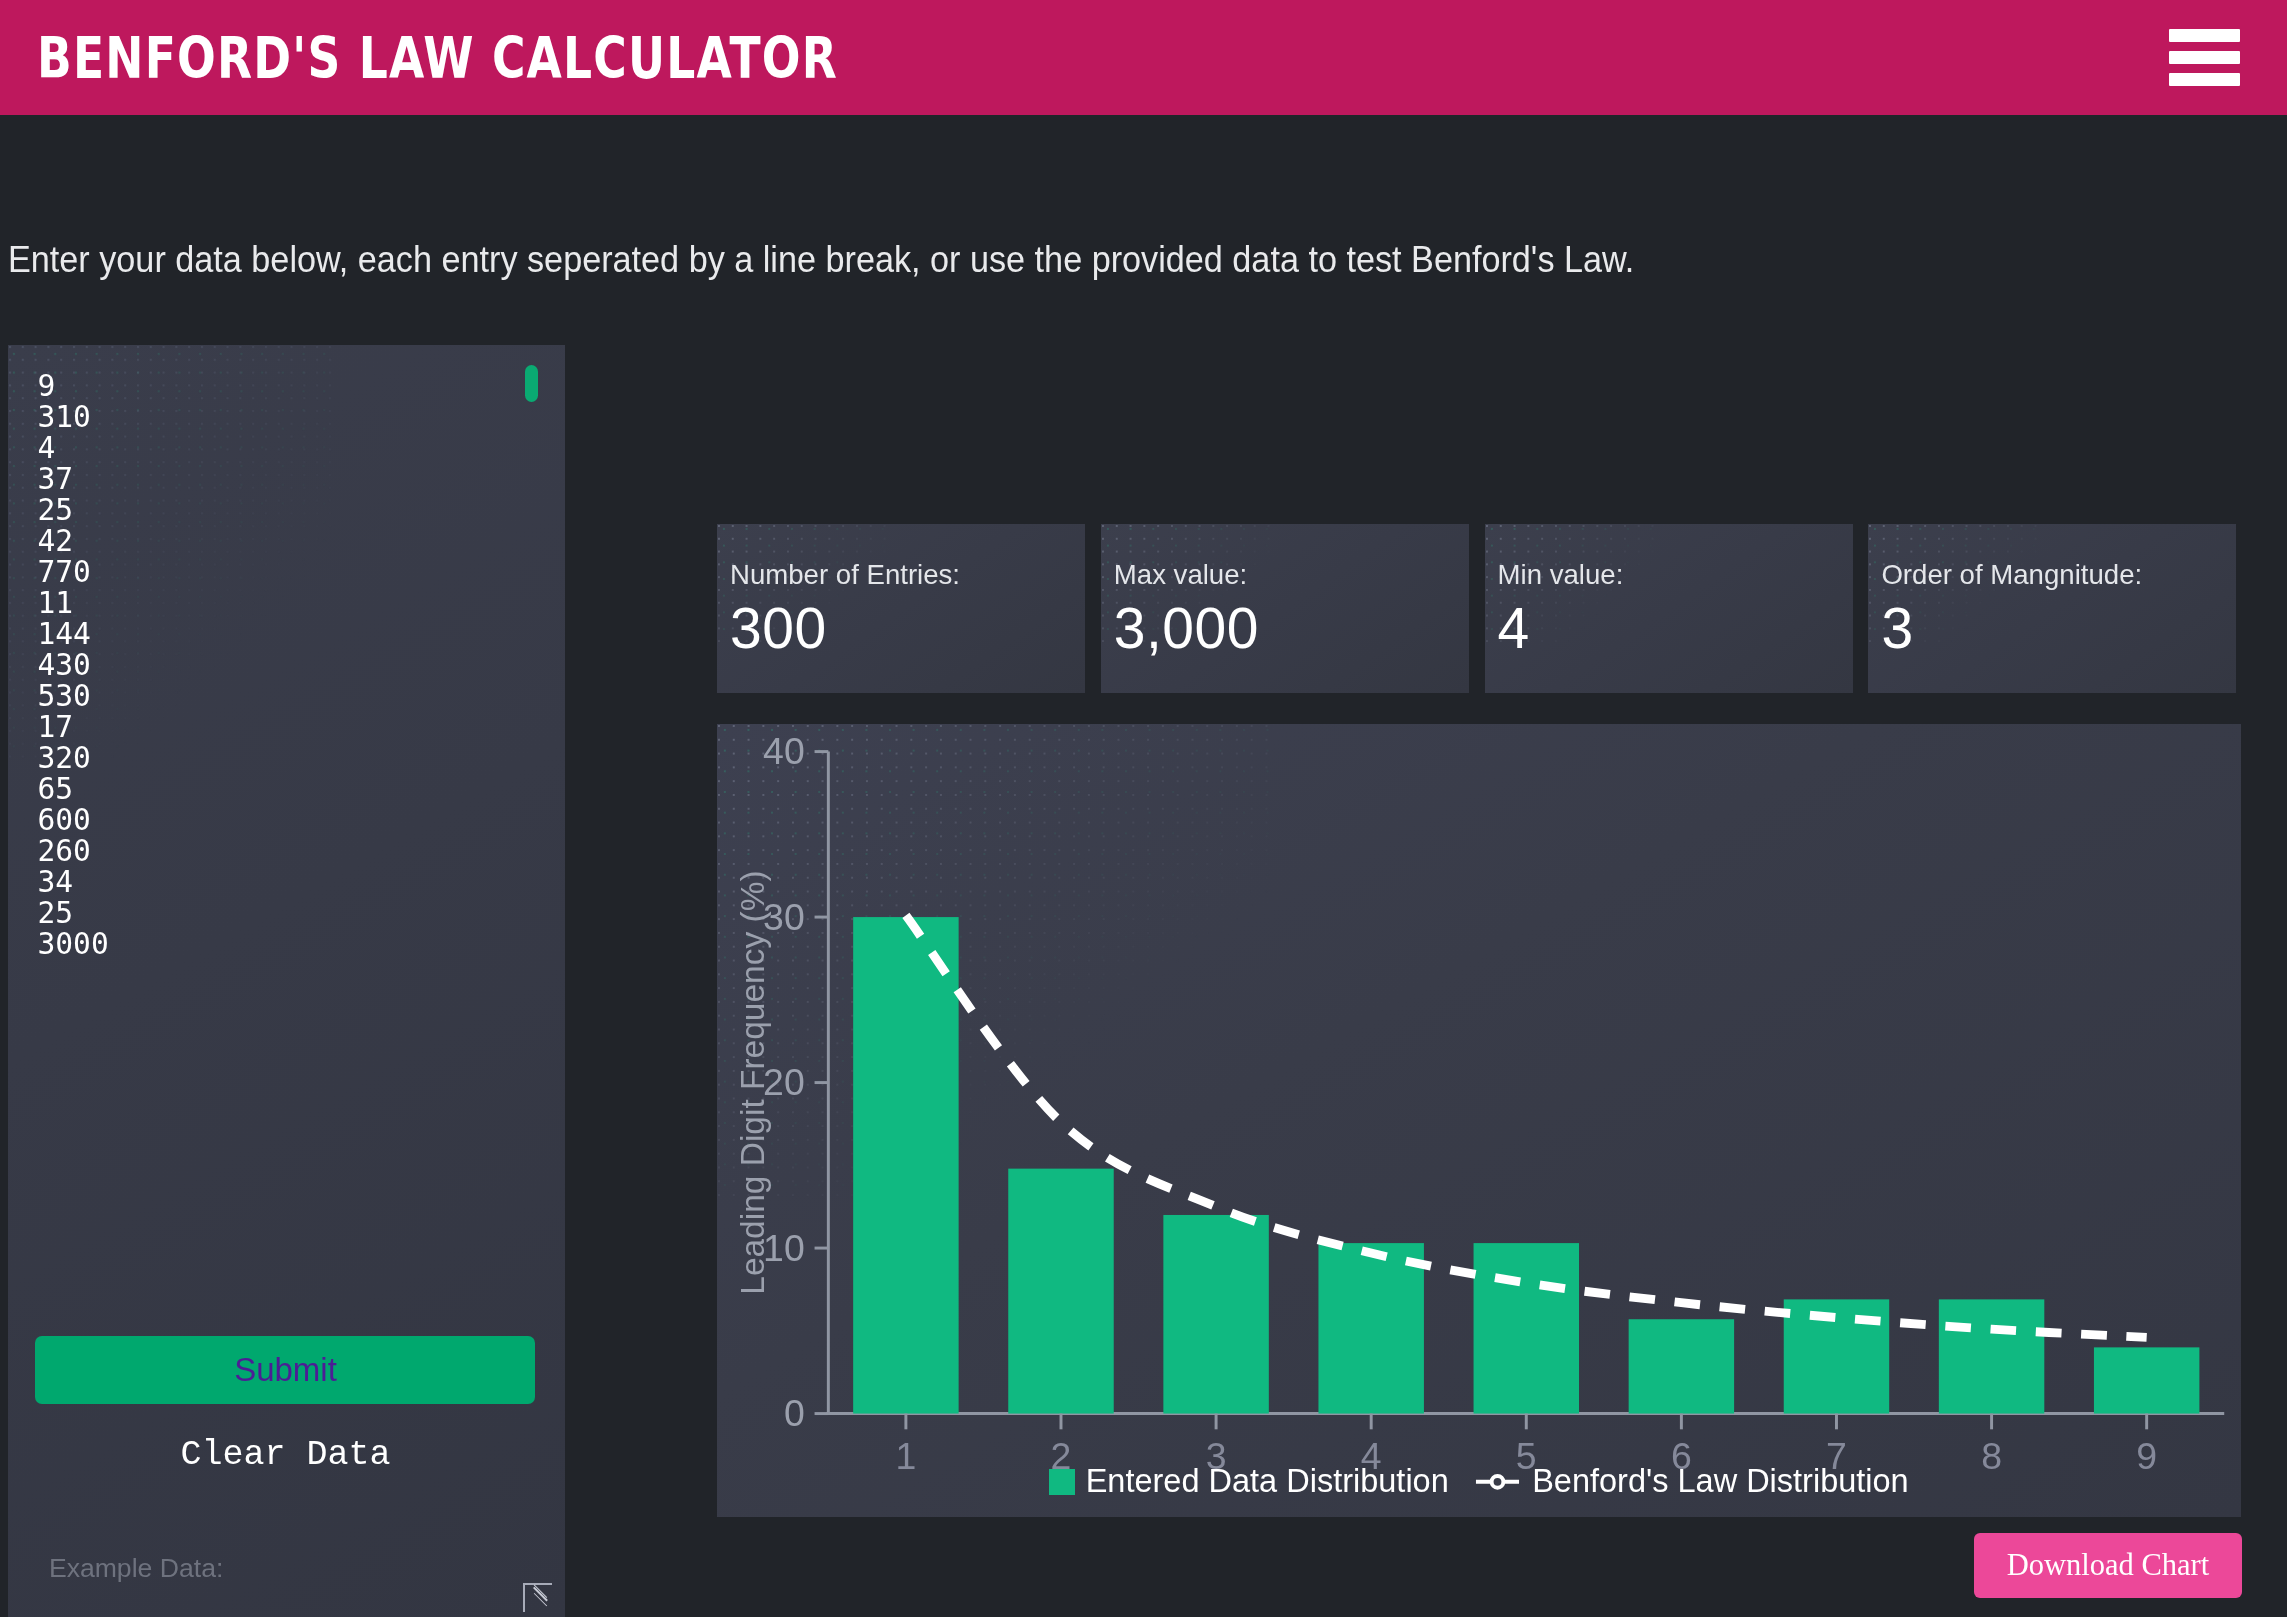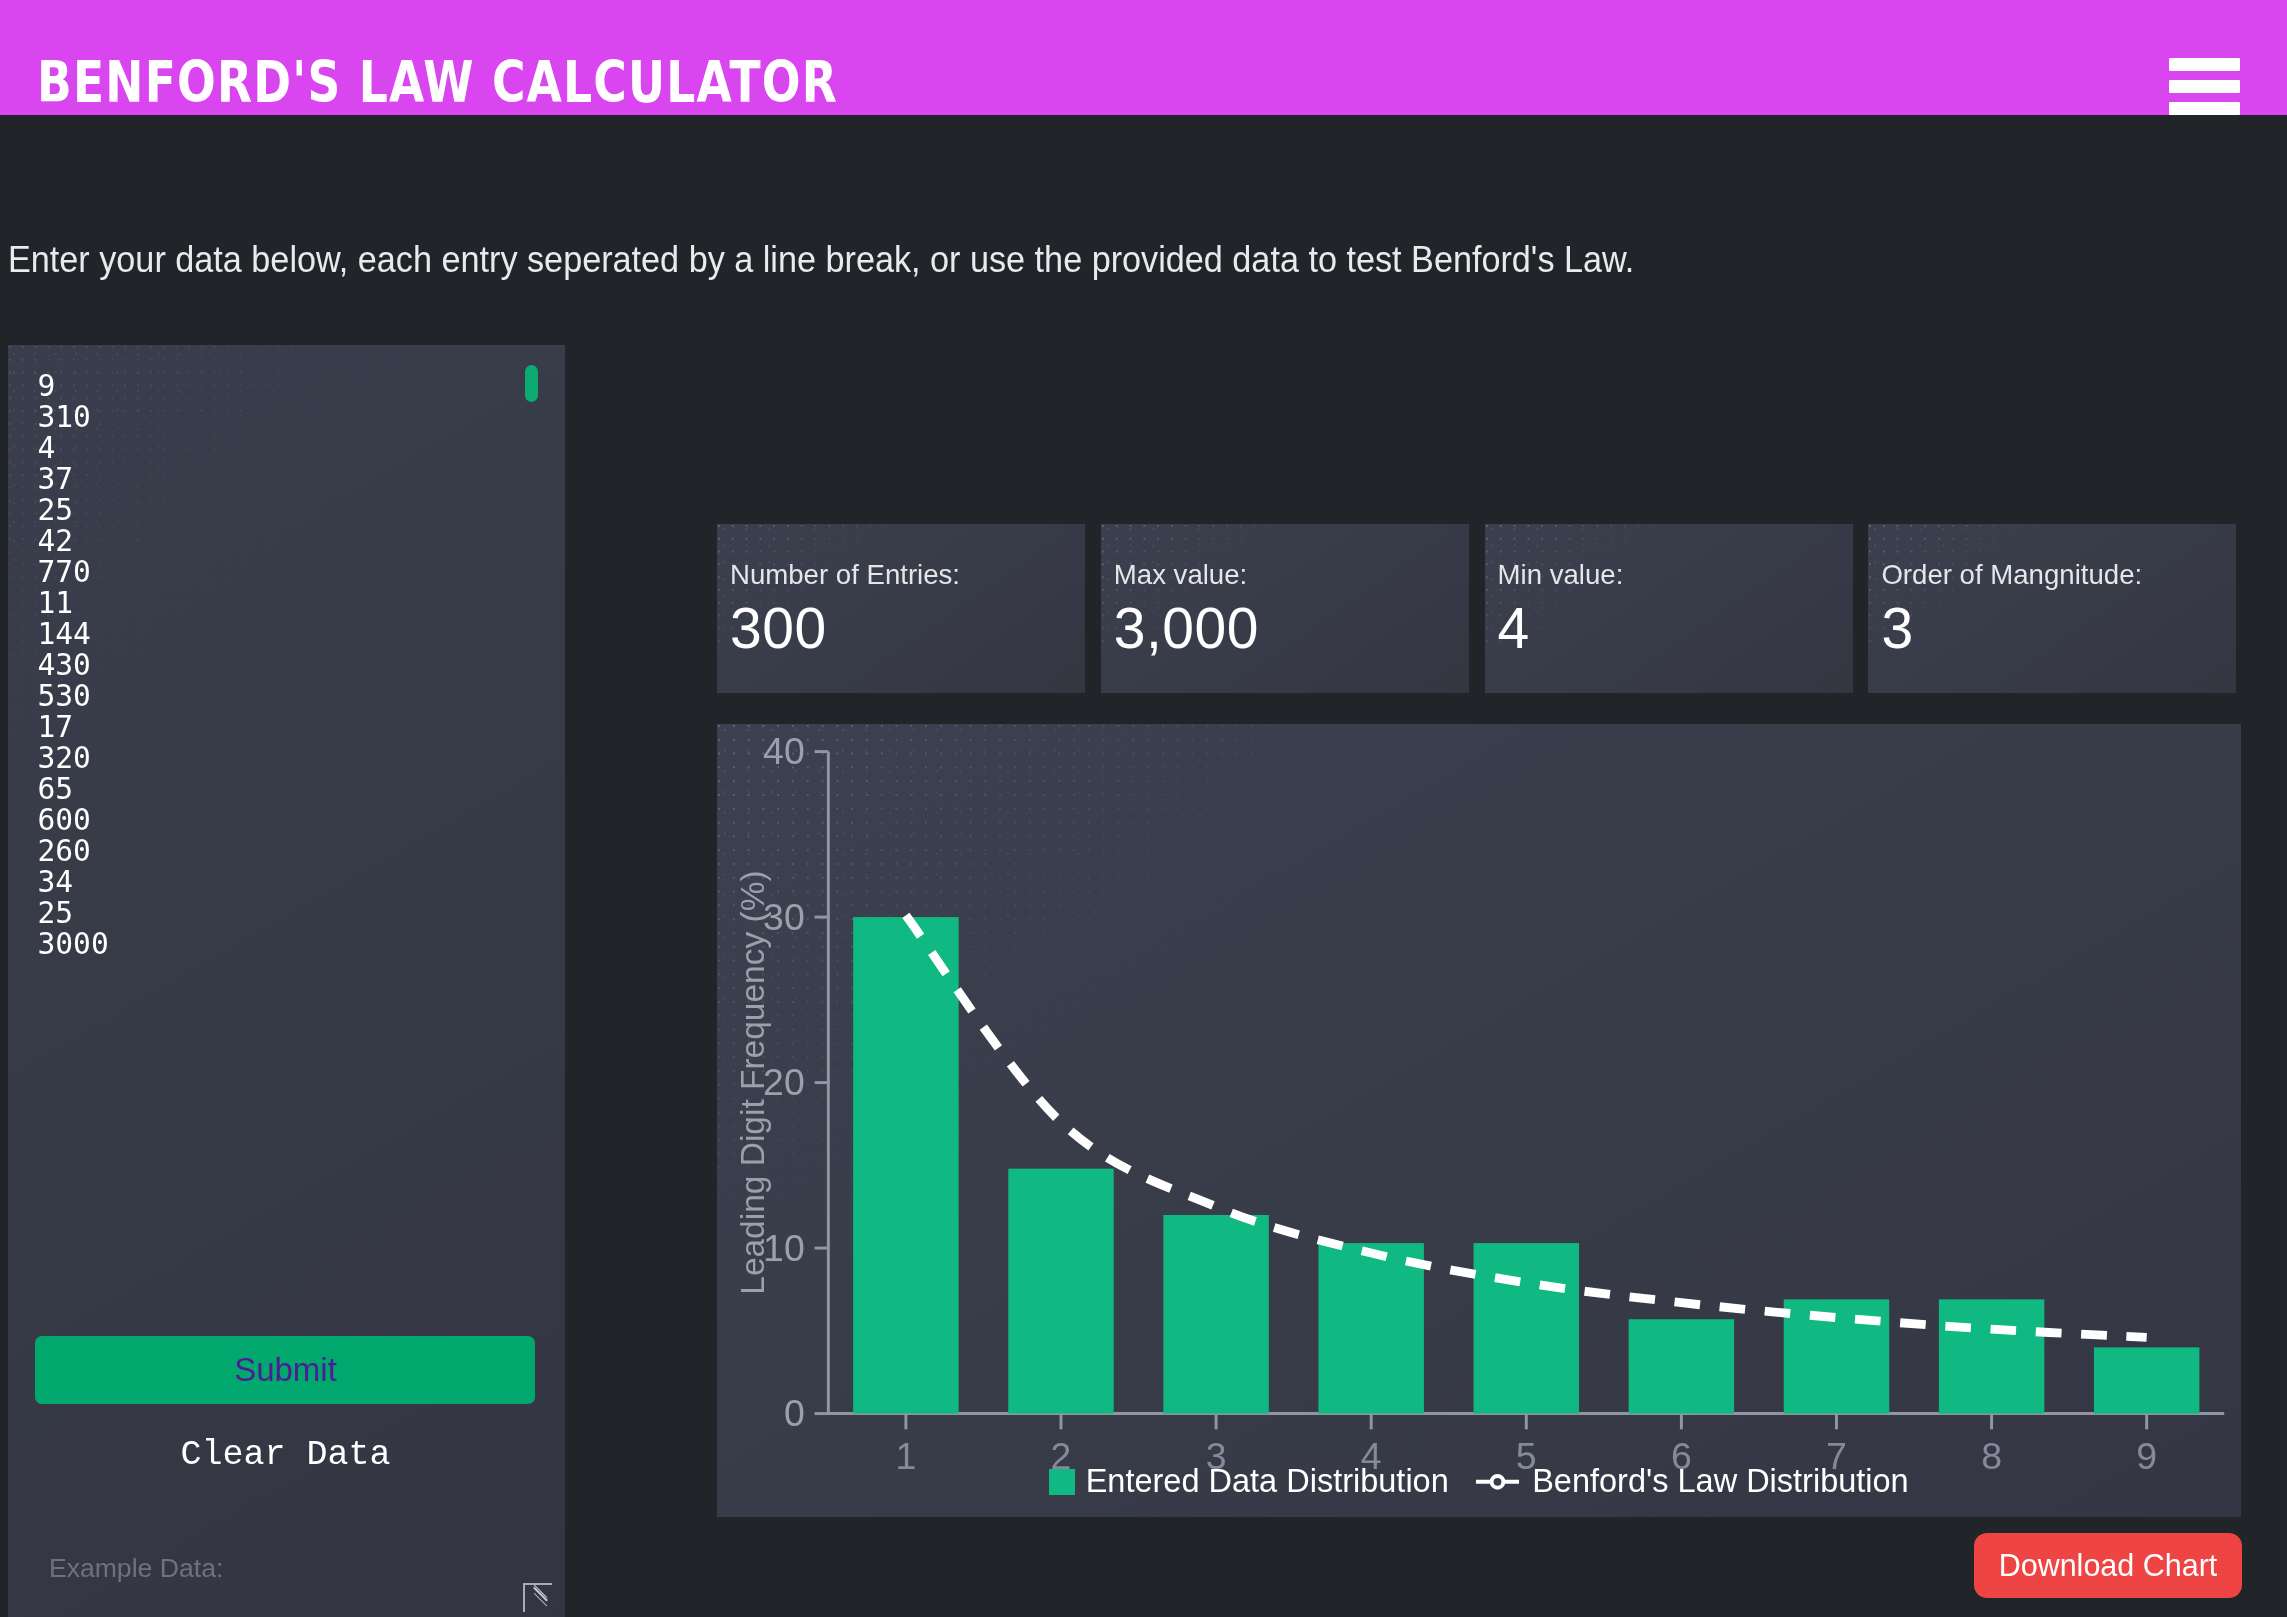--- a/index.html
+++ b/index.html
@@ -7,22 +7,22 @@
     width: 2287px; height: 1617px;
     background: #212429;
     font-family: "Liberation Sans", sans-serif;
     overflow: hidden;
   }
 
   
   .header {
     position: absolute; left: 0; top: 0;
     width: 2287px; height: 115px;
-    background: #d946ef;
-    display: flex; align-items: flex-end;
+    background: #be185d;
+    display: flex; align-items: center;
     justify-content: space-between;
     padding: 0 37px 0 37px;
   }
   .app-title {
     font-family: "DejaVu Sans", sans-serif;
     font-weight: 700;
     font-size: 57px;
     letter-spacing: 1.5px;
     color: #ffffff;
     transform: scaleX(0.80);
@@ -179,24 +179,24 @@
     display: flex; justify-content: center; align-items: center; gap: 25.6px;
   }
   .legend-item { display: flex; align-items: center; gap: 10.8px; }
   .legend-swatch { width: 25.6px; height: 25.6px; background: #10b981; }
   .legend-text { font-size: 32.5px; color: #ffffff; white-space: nowrap; }
   .legend-line { width: 47px; height: 25.6px; }
 
   .download-btn {
     position: absolute; left: 1974px; top: 1533px;
     width: 268px; height: 65px;
-    background: #ef4444;
-    border: none; border-radius: 13px;
+    background: #ec4899;
+    border: none; border-radius: 6px;
     color: #ffffff; font-size: 30.5px;
-    font-family: Liberation Sans, sans-serif;
+    font-family: Liberation Serif, serif;
     cursor: pointer;
   }
 </style>
 </head>
 <body>
 
 <div class="header">
   <div class="app-title">BENFORD'S LAW CALCULATOR</div>
   <div class="hamburger">
     <span></span>

